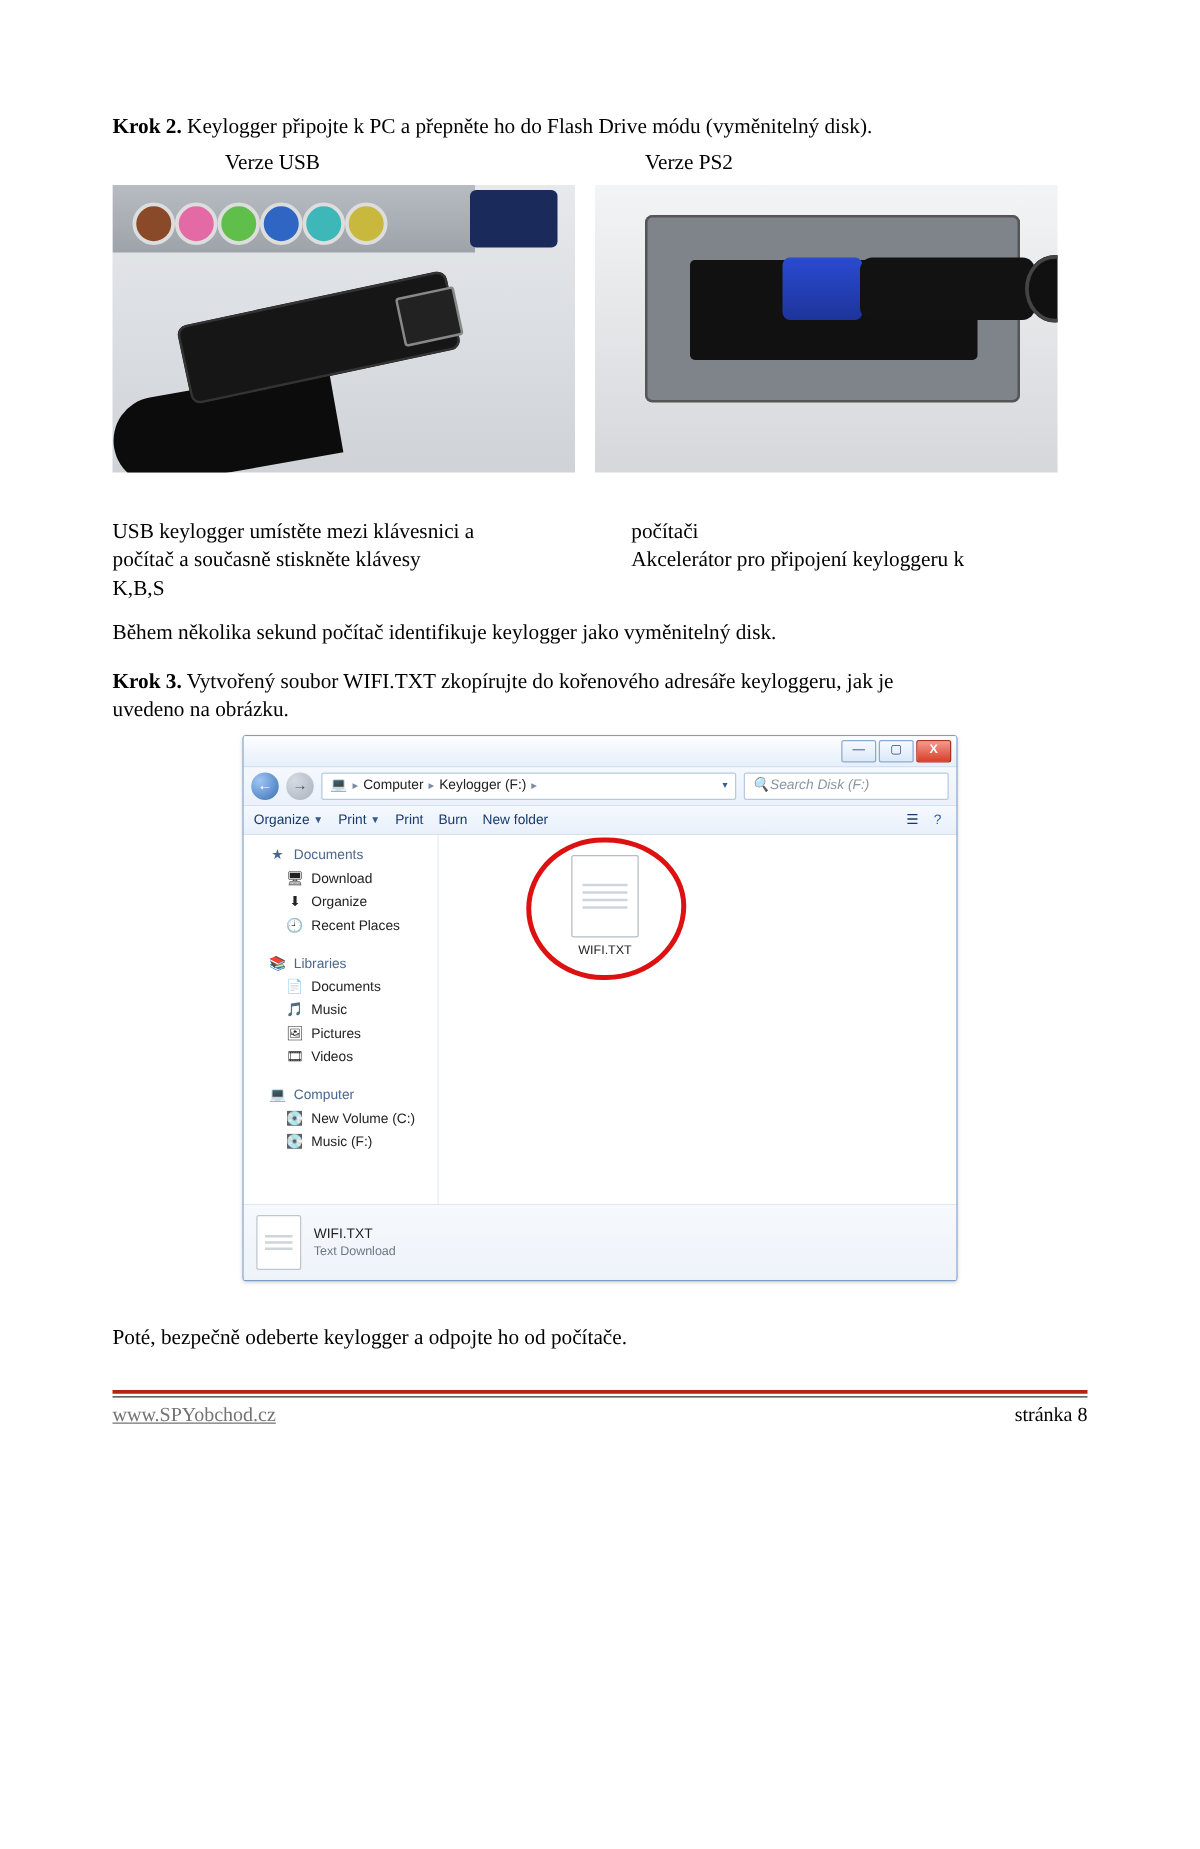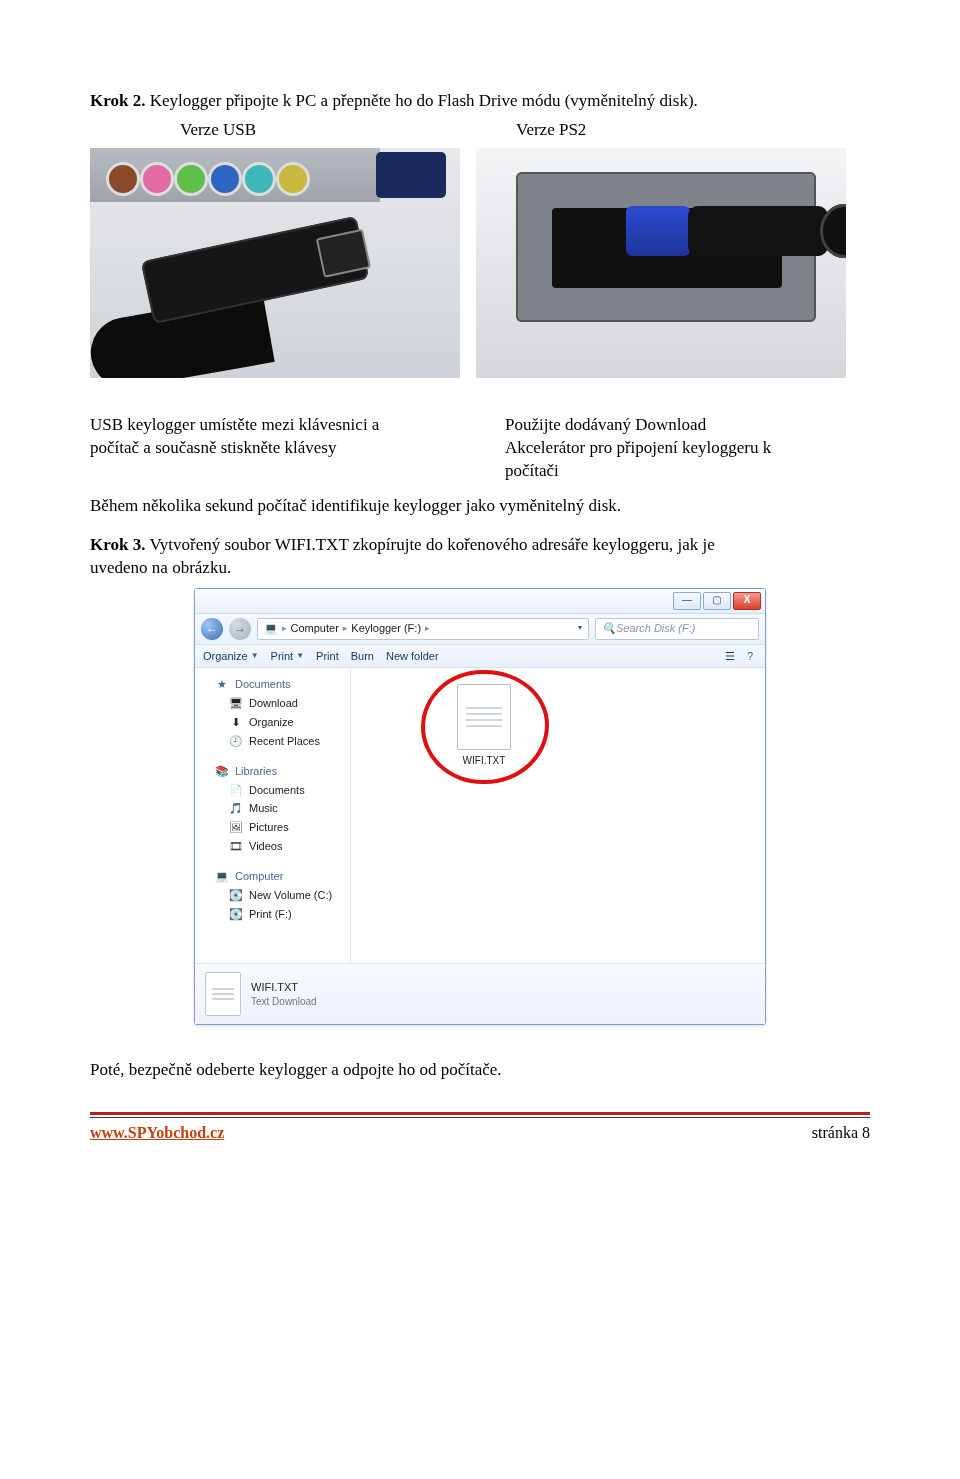--- a/index.html
+++ b/index.html
@@ -205,21 +205,21 @@
   .red-line{
     border:none; border-top:3px solid #b32417; margin:0;
   }
   .thin-line{
     border:none; border-top:1px solid #333; margin:2px 0 4px 0;
   }
   .footer{
     display:flex; justify-content:space-between;
     font-size:16px;
   }
-  .footer a{ color:#c2410c; text-decoration: underline; font-weight: bold; }
+  .footer a{ color:#737373; text-decoration: underline; }
 </style>
 </head>
 <body>
 
 <p class="krok">
   <b>Krok 2.</b>
   <span>Keylogger připojte k PC a přepněte ho do Flash Drive módu (vyměnitelný disk).</span>
 </p>
 
 <div class="version-row">
@@ -249,25 +249,25 @@
     <div class="ps2-head"></div>
     <div class="ps2-body"></div>
     <div class="ps2-end"></div>
   </div>
 </div>
 
 <div class="two-col">
   <div>
     <div>USB keylogger umístěte mezi klávesnici a</div>
     <div>počítač a současně stiskněte klávesy</div>
+    <div>K,B,S</div>
   </div>
   <div>
-    <div>Použijte dodávaný Download</div>
+    <div>počítači</div>
     <div>Akcelerátor pro připojení keyloggeru k</div>
-    <div>počítači</div>
   </div>
 </div>
 
 <p class="para">Během několika sekund počítač identifikuje keylogger jako vyměnitelný disk.</p>
 
 <p class="krok">
   <b>Krok 3.</b>
   <span>Vytvořený soubor WIFI.TXT zkopírujte do kořenového adresáře keyloggeru, jak je</span><br>
   <span>uvedeno na obrázku.</span>
 </p>
@@ -364,21 +364,21 @@
       <div class="sb-header">
         <span class="sb-icon">💻</span>
         <span>Computer</span>
       </div>
       <div class="sb-item">
         <span class="sb-icon">💽</span>
         <span>New Volume (C:)</span>
       </div>
       <div class="sb-item">
         <span class="sb-icon">💽</span>
-        <span>Print (F:)</span>
+        <span>Music (F:)</span>
       </div>
     </div>
 
     <div class="content">
       <div class="file-tile">
         <div class="file-doc">
           <div class="doc-line"></div>
             <div class="doc-line"></div>
             <div class="doc-line"></div>
             <div class="doc-line"></div>

